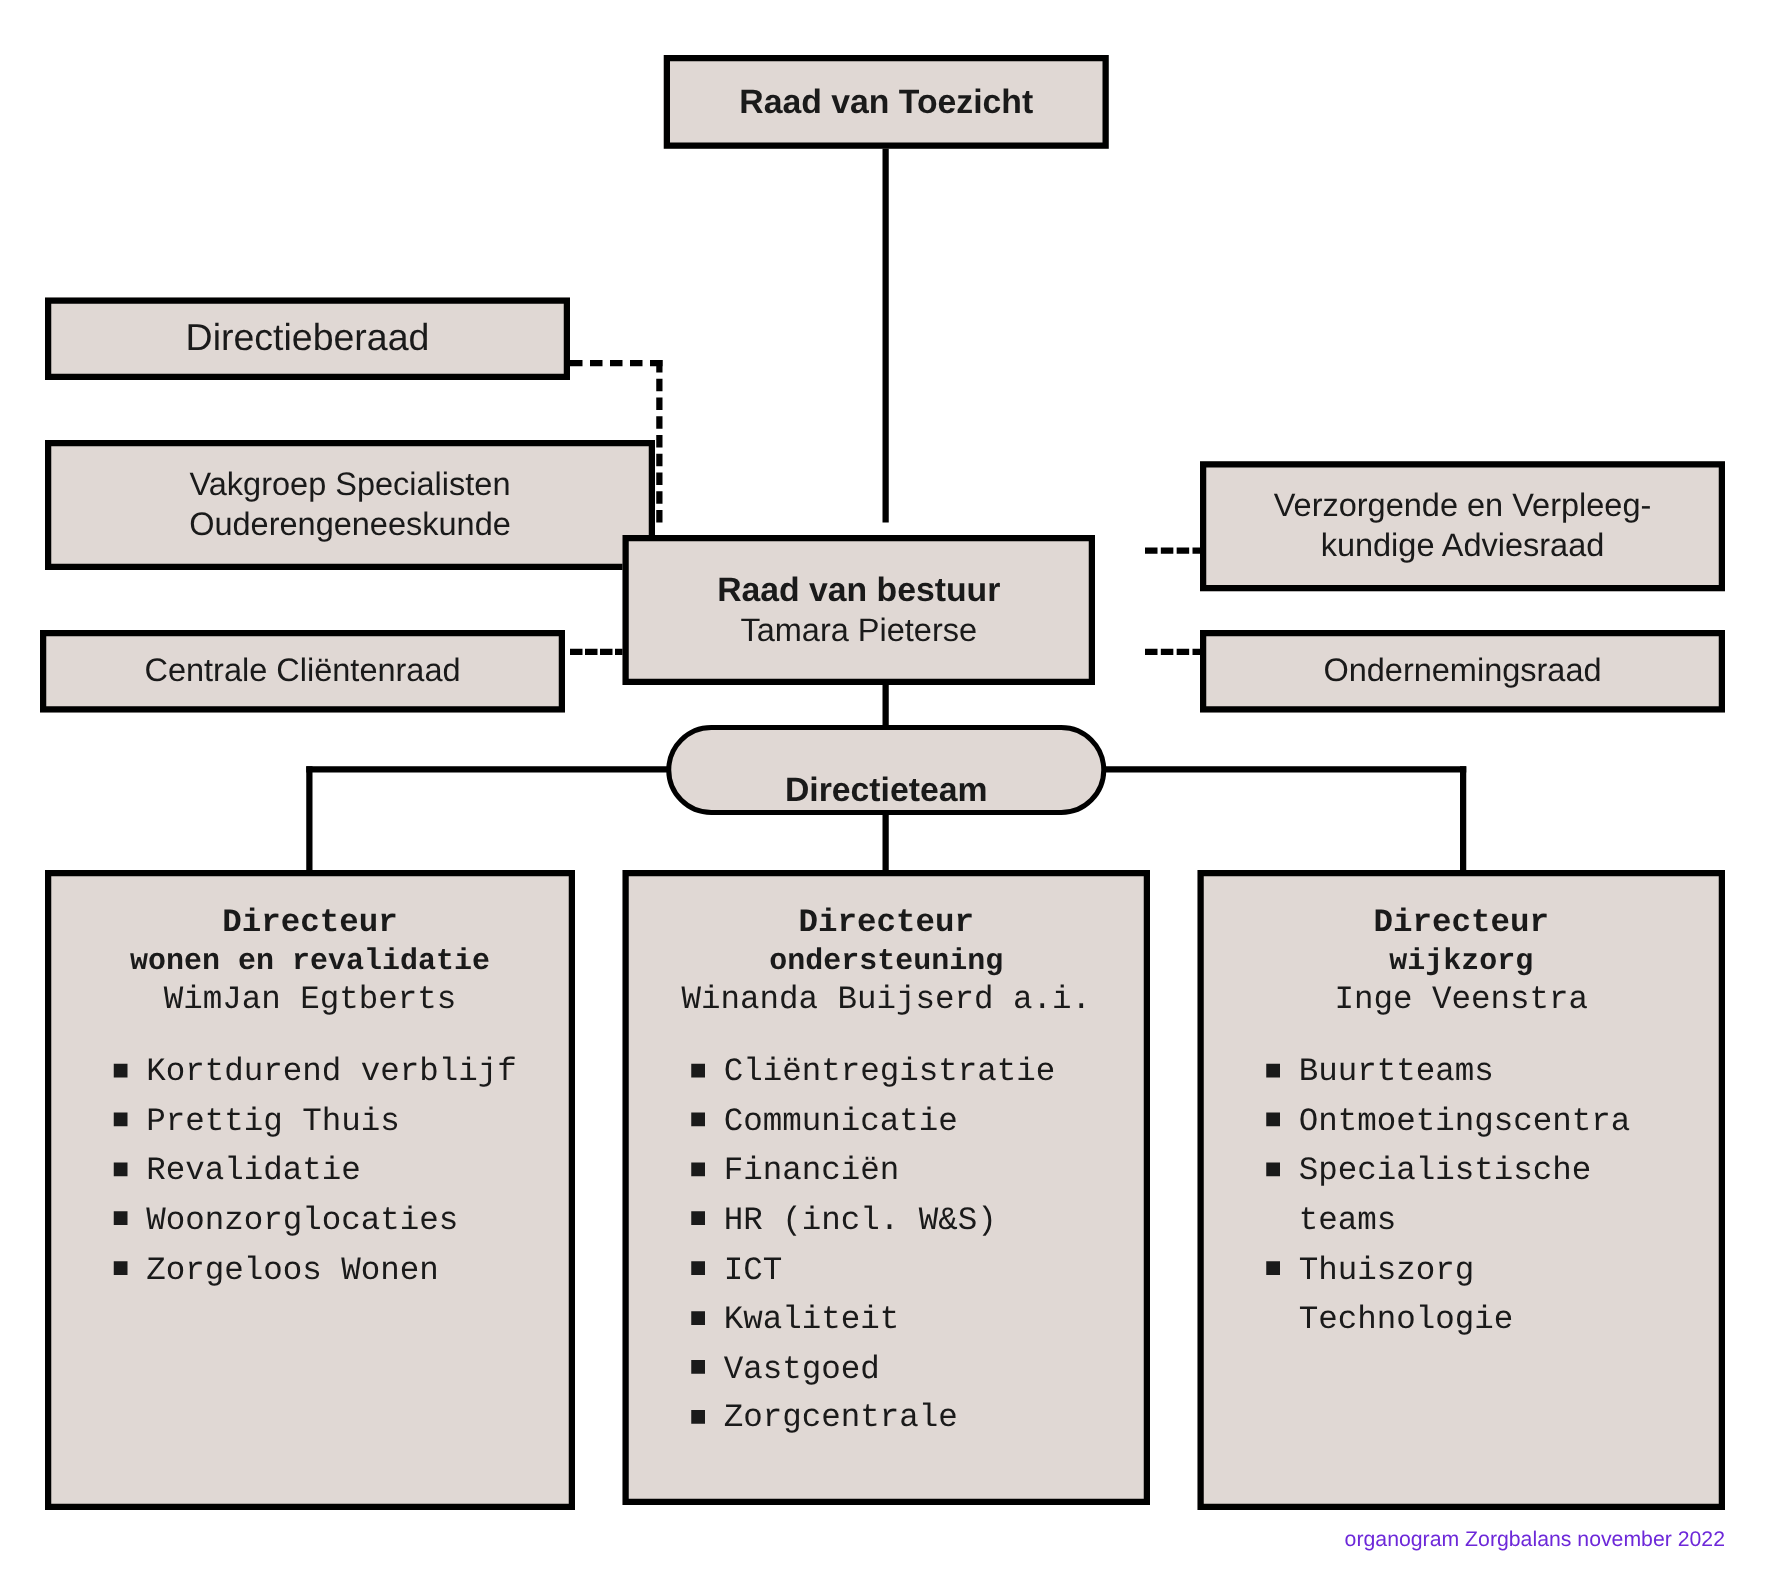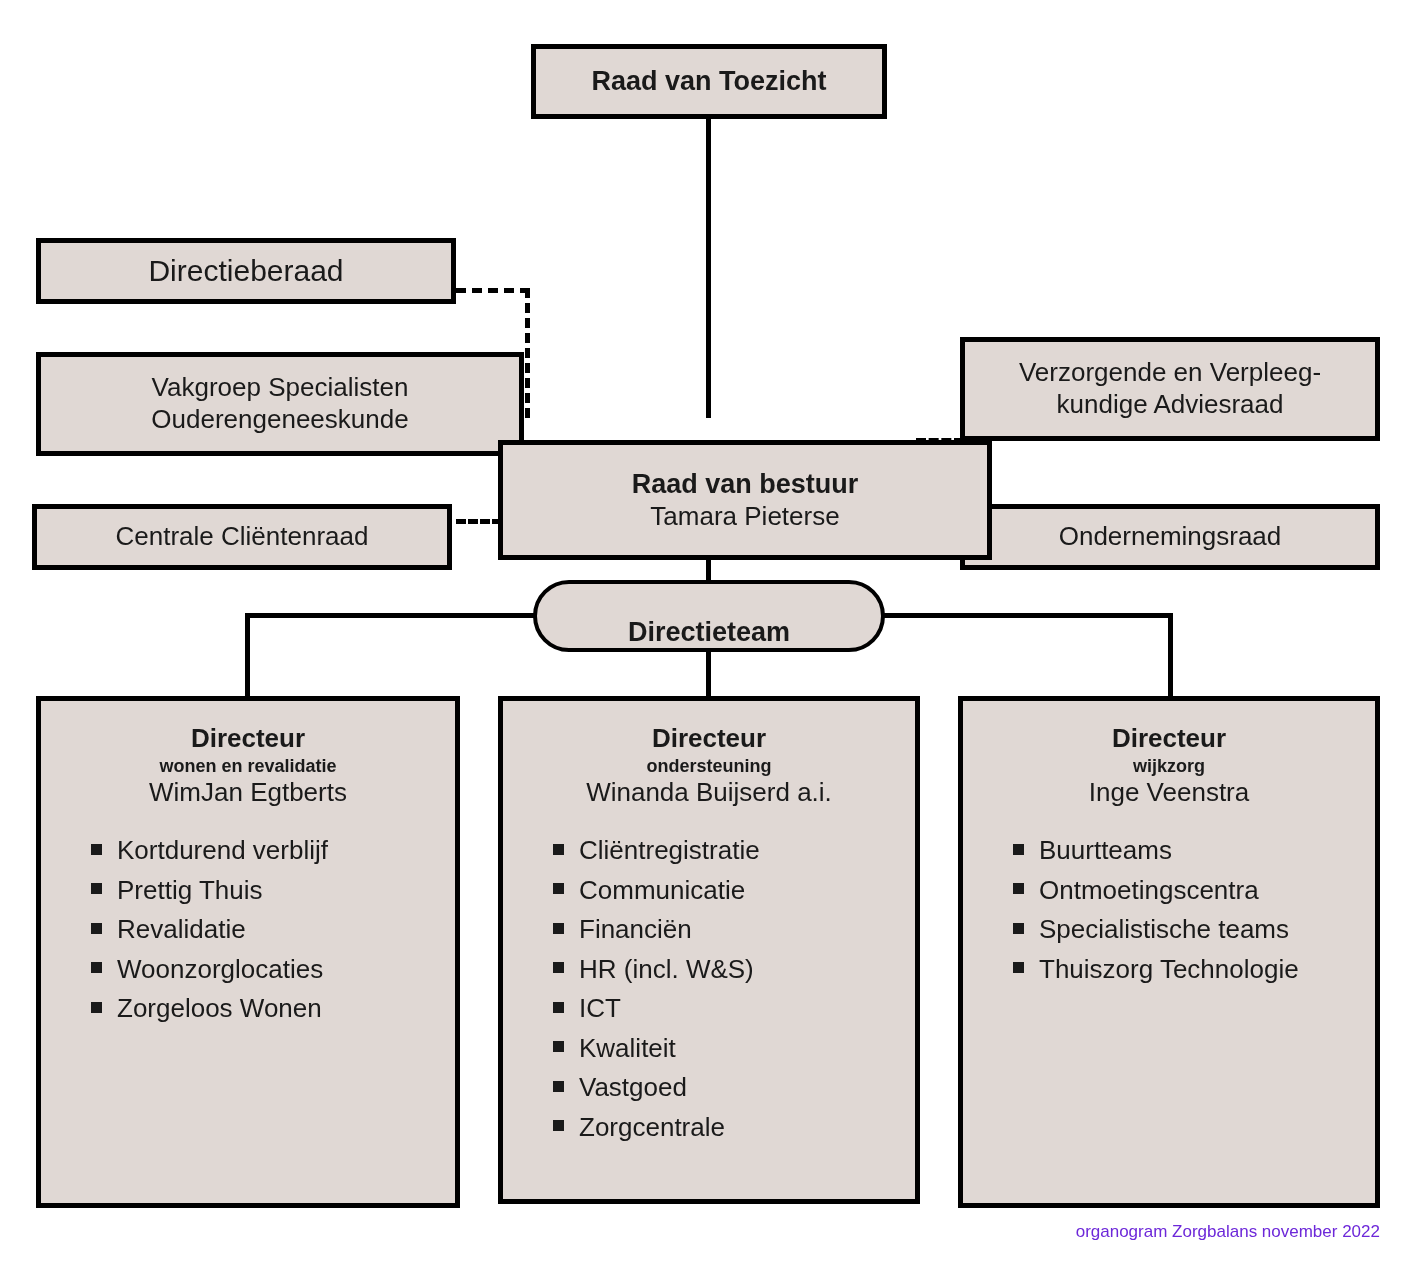--- a/index.html
+++ b/index.html
@@ -43,23 +43,23 @@
   .box .plain {
     font-weight: normal;
     line-height: 1.22;
   }
 
   
   #box-toezicht      { left: 531px;  top: 44px;   width: 356px; height: 75px;  font-size: 27px; }
   #box-directieberaad{ left: 36px;   top: 238px;  width: 420px; height: 66px;  font-size: 30px; }
   #box-vakgroep      { left: 36px;   top: 352px;  width: 488px; height: 104px; font-size: 26px; }
   #box-clientenraad  { left: 32px;   top: 504px;  width: 420px; height: 66px;  font-size: 26px; }
-  #box-vvar          { left: 960px;  top: 337px;  width: 420px; height: 104px; font-size: 26px; }
+  #box-vvar          { left: 960px;  top: 369px;  width: 420px; height: 104px; font-size: 26px; }
   #box-or            { left: 960px;  top: 504px;  width: 420px; height: 66px;  font-size: 26px; }
-  #box-bestuur       { left: 498px;  top: 440px;  width: 494px; height: 120px; font-size: 26px; z-index: 5;}
+  #box-bestuur       { left: 498px;  top: 428px;  width: 378px; height: 120px; font-size: 26px; z-index: 5;}
   #box-bestuur .title{ font-size: 27px; }
 
   
   #box-directieteam {
     position: absolute;
     left: 533px;
     top: 580px;
     width: 352px;
     height: 72px;
     background: #e0d8d4;
@@ -75,36 +75,37 @@
   }
 
   
   .column {
     position: absolute;
     background: #e0d8d4;
     border: 5px solid #000000;
     box-sizing: border-box;
     z-index: 3;
     padding: 22px 14px 14px 14px;
+    font-family: Liberation Mono, monospace;
   }
   #col-wonen     { left: 36px;  top: 696px; width: 424px; height: 512px; }
   #col-onderst   { left: 498px; top: 696px; width: 422px; height: 508px; }
   #col-wijkzorg  { left: 958px; top: 696px; width: 422px; height: 512px; }
 
   .col-head {
     text-align: center;
     line-height: 1.23;
   }
   .col-head .role {
     font-size: 26px;
     font-weight: bold;
     display: block;
   }
   .col-head .area {
-    font-size: 18px;
+    font-size: 24px;
     font-weight: bold;
     display: block;
   }
   .col-head .person {
     font-size: 26px;
     font-weight: normal;
     display: block;
   }
   .col-list {
     list-style: none;

